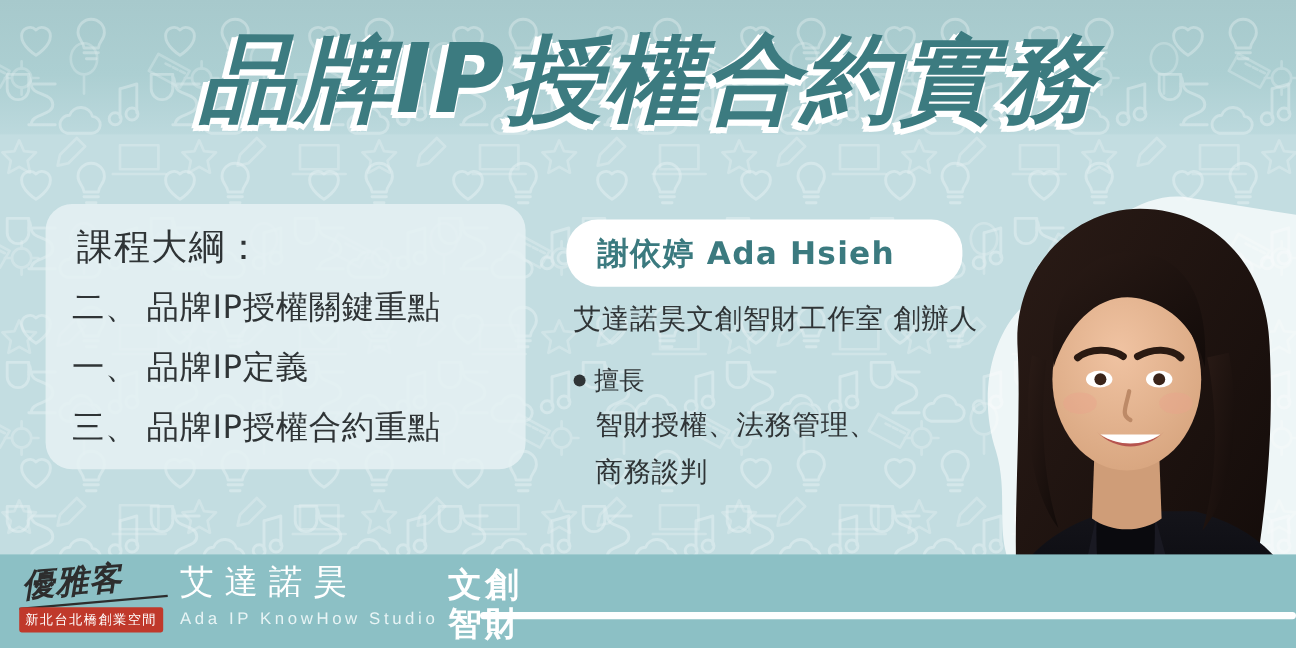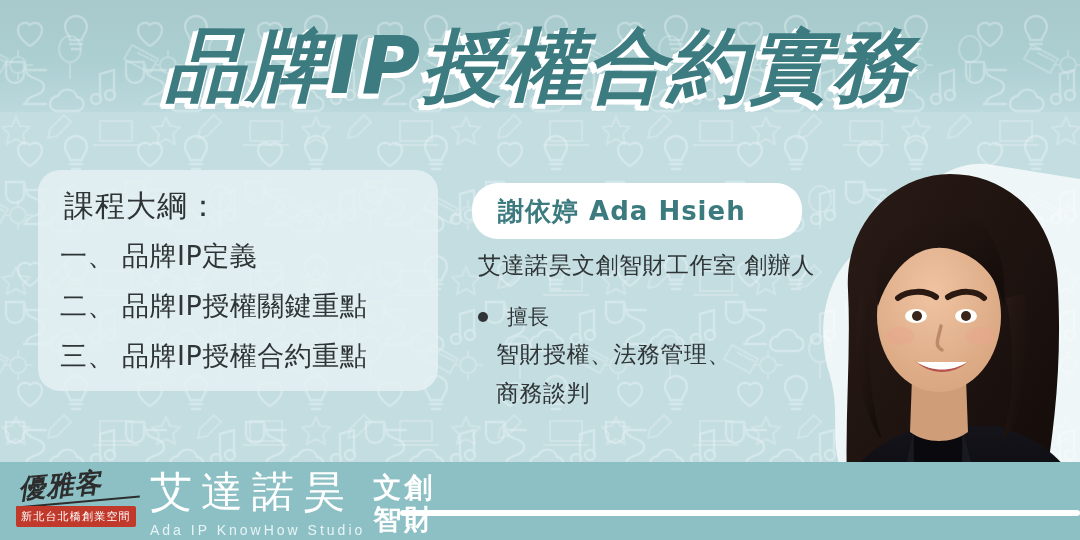--- a/index.html
+++ b/index.html
@@ -67,21 +67,21 @@
     font-family:"DejaVu Sans","Liberation Sans",sans-serif;
     font-weight:bold;font-size:26px;color:#3b7a7f;letter-spacing:1px;white-space:nowrap;
   }
   .speaker-role{
     position:absolute;left:478px;top:250px;
     font-size:23px;color:#2f3436;letter-spacing:.5px;white-space:nowrap;
     font-family:"DejaVu Sans","Liberation Sans",sans-serif;
   }
   .speaker-skills{position:absolute;left:478px;top:303px;width:340px;}
   .skill-head{
-    font-size:21px;color:#2f3436;display:flex;align-items:flex-start;gap:19px;
+    font-size:21px;color:#2f3436;display:flex;align-items:flex-start;gap:7px;
     font-family:"DejaVu Sans","Liberation Sans",sans-serif;
   }
   .dot{display:inline-block;width:10px;height:10px;border-radius:50%;
        background:#2f3436;margin-top:9px;flex:0 0 auto;}
   .skill-line{
     font-size:23px;color:#2f3436;margin-left:18px;margin-top:8px;
     letter-spacing:.5px;white-space:nowrap;
     font-family:Liberation Sans, sans-serif;
   }
 
@@ -101,21 +101,21 @@
                   background:#2d2d2d;transform:rotate(-5deg);}
   .badge{
     position:absolute;left:2px;top:36px;background:#c0392b;
     color:#fff;font-size:11px;letter-spacing:1.2px;
     padding:3px 5px;border-radius:2px;white-space:nowrap;
     font-family:"DejaVu Sans","Liberation Sans",sans-serif;
   }
   .logo-ada{position:absolute;left:150px;bottom:8px;height:62px;display:flex;align-items:flex-start;}
   .logo-ada .main{
     font-family:"DejaVu Sans","Liberation Sans",sans-serif;
-    font-size:42px;color:#ffffff;letter-spacing:9px;line-height:1.05;white-space:nowrap;
+    font-size:28px;color:#ffffff;letter-spacing:9px;line-height:1.05;white-space:nowrap;
   }
   .logo-ada .sub{
     font-family:"Liberation Sans","DejaVu Sans",sans-serif;
     font-size:14px;color:#e8f4f5;letter-spacing:3px;margin-top:8px;white-space:nowrap;
   }
   .logo-ada .side{
     margin-left:8px;margin-top:2px;
     font-family:"DejaVu Sans","Liberation Sans",sans-serif;
     font-size:28px;color:#ffffff;line-height:1.15;letter-spacing:3px;font-weight:bold;
   }
@@ -179,24 +179,24 @@
   </div>
 
   <div class="title-wrap">
     <div class="title">品牌IP授權合約實務</div>
   </div>
 
   <div class="outline-panel">
     <div class="outline-head">課程大綱：</div>
     <div class="outline-list">
       <div class="outline-item">
-        <span class="num">一、</span><span>品牌IP定義</span>
+        <span class="num">二、</span><span>品牌IP授權關鍵重點</span>
       </div>
       <div class="outline-item">
-        <span class="num">二、</span><span>品牌IP授權關鍵重點</span>
+        <span class="num">一、</span><span>品牌IP定義</span>
       </div>
       <div class="outline-item">
         <span class="num">三、</span><span>品牌IP授權合約重點</span>
       </div>
     </div>
   </div>
 
   <div class="speaker-pill">
     <span>謝依婷 Ada Hsieh</span>
   </div>

